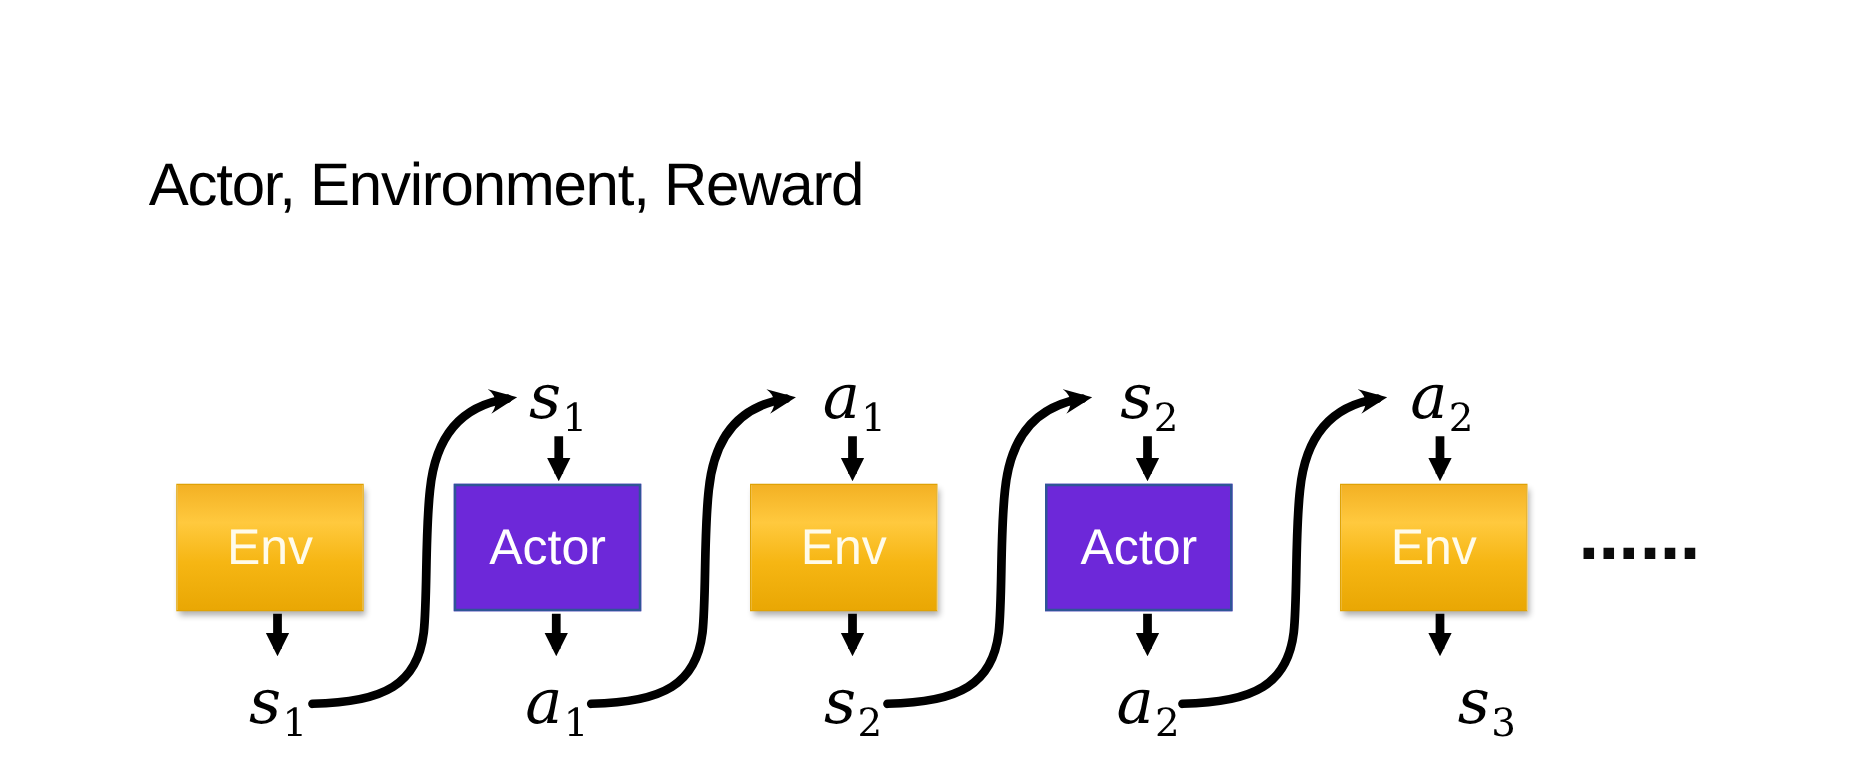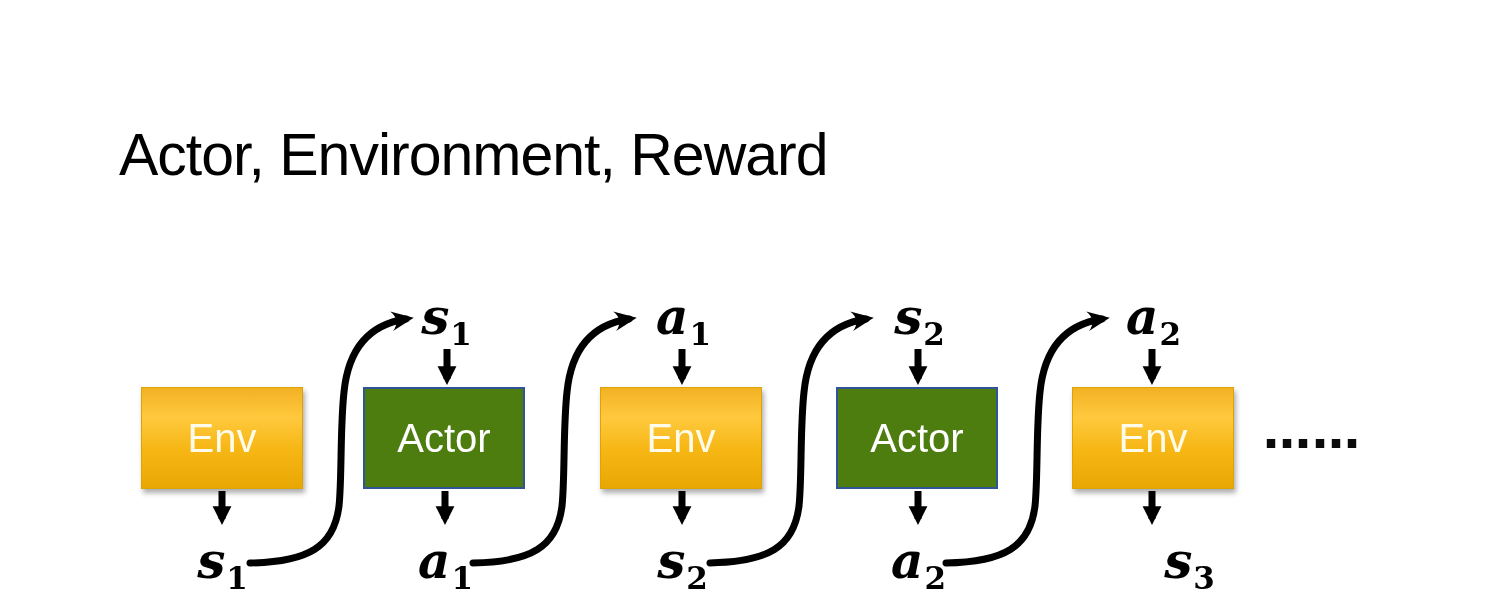--- a/index.html
+++ b/index.html
@@ -10,55 +10,54 @@
     background: #ffffff;
     overflow: hidden;
     font-family: "Liberation Sans", sans-serif;
   }
   .title {
     position: absolute;
     left: 119px;
     top: 121px;
     margin: 0;
     font-family: "Liberation Sans", sans-serif;
-    font-size: 59px;
+    font-size: 48px;
     font-weight: 300;
     letter-spacing: -1px;
     color: #000000;
     white-space: nowrap;
   }
   .box {
     position: absolute;
     top: 387px;
-    width: 162px;
+    width: 150px;
     height: 102px;
     display: flex;
     align-items: center;
     justify-content: center;
     font-size: 40px;
     box-sizing: border-box;
   }
   .box.env {
     background: linear-gradient(180deg, #F3B124 0%, #FFC93E 30%, #F6B613 62%, #E9A704 100%);
     border: 1px solid #DFA205;
     color: #FFFBEA;
     box-shadow: 2px 4px 5px rgba(0,0,0,0.32);
   }
   .box.actor {
-    background: #4d7c0f;
+    background: #6d28d9;
     border: 2px solid #2F5597;
     color: #FFFFFF;
   }
   .mlabel {
     position: absolute;
     transform: translateX(-50%);
     white-space: nowrap;
     color: #000000;
     line-height: 1;
-    font-weight: bold;
   }
   .mlabel .mvar {
     font-family: "DejaVu Serif", serif;
     font-style: italic;
     font-size: 50px;
     line-height: 1;
   }
   .mlabel sub {
     font-family: "DejaVu Serif", serif;
     font-style: normal;

